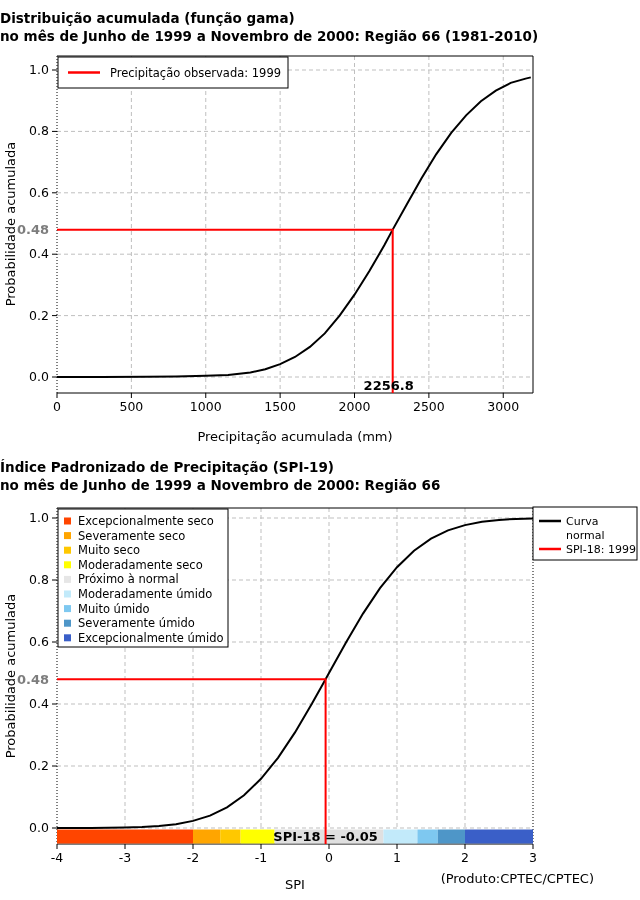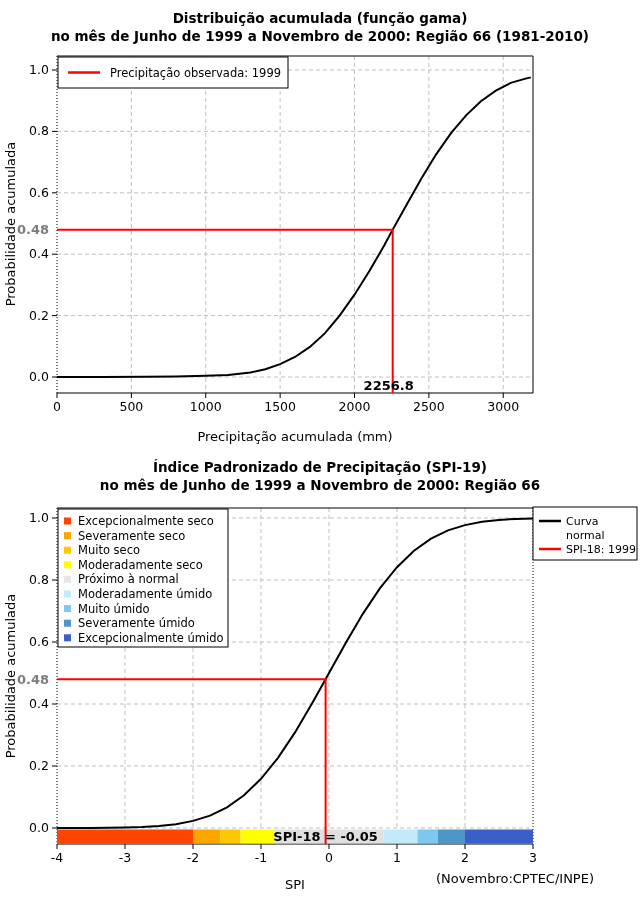--- a/index.html
+++ b/index.html
@@ -1,20 +1,20 @@
 <!DOCTYPE html>
 <html><head>
 <meta charset="utf-8">
 <style>
   html,body{margin:0;padding:0;background:#fff;}
   #page{position:relative;width:640px;height:900px;background:#fff;overflow:hidden;
         font-family:"DejaVu Sans",sans-serif;}
   svg{position:absolute;left:0;top:0;}
   svg text{font-family:"DejaVu Sans",sans-serif;}
-  .title{position:absolute;left:0;width:640px;text-align:center;
+  .title{position:absolute;left:0;width:640px;text-align:left;
          font-weight:bold;font-size:13.5px;line-height:18px;color:#000;}
   #t1a{top:9px;}  #t1b{top:27px;}
   #t2a{top:458px;} #t2b{top:476px;}
   .credit{position:absolute;top:871px;right:46px;font-size:13px;color:#000;}
 </style>
 </head>
 <body>
 
 <div id="page">
   <svg id="chart-canvas" width="640" height="900" viewBox="0 0 640 900">
@@ -151,14 +151,14 @@
       <text x="78" y="612.6" font-size="11.5" fill="#000" text-anchor="start">Muito úmido</text>
       <rect x="64" y="619.7" width="7" height="7" fill="#4E96C8"></rect>
       <text x="78" y="627.2" font-size="11.5" fill="#000" text-anchor="start">Severamente úmido</text>
       <rect x="64" y="634.3" width="7" height="7" fill="#3A5FC8"></rect>
       <text x="78" y="641.8" font-size="11.5" fill="#000" text-anchor="start">Excepcionalmente úmido</text>
     </svg>
   <div id="t1a" class="title">Distribuição acumulada (função gama)</div>
   <div id="t1b" class="title">no mês de Junho de 1999 a Novembro de 2000: Região 66 (1981-2010)</div>
   <div id="t2a" class="title">Índice Padronizado de Precipitação (SPI-19)</div>
   <div id="t2b" class="title">no mês de Junho de 1999 a Novembro de 2000: Região 66</div>
-  <div class="credit">(Novembro:CPTEC/INPE)</div>
+  <div class="credit">(Produto:CPTEC/CPTEC)</div>
 </div>
 
 </body></html>

